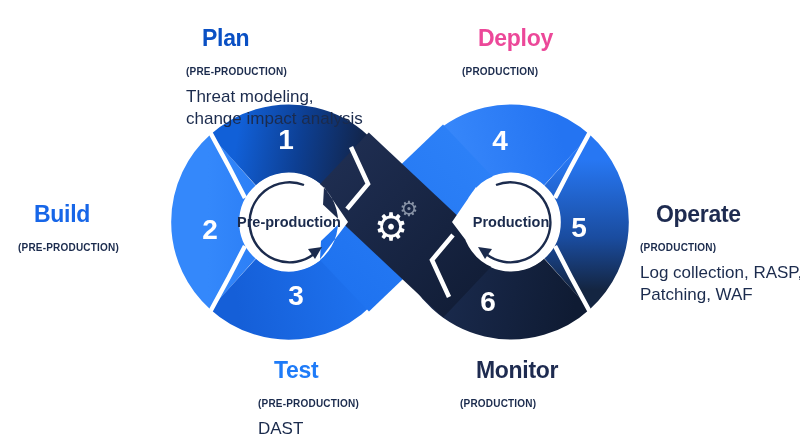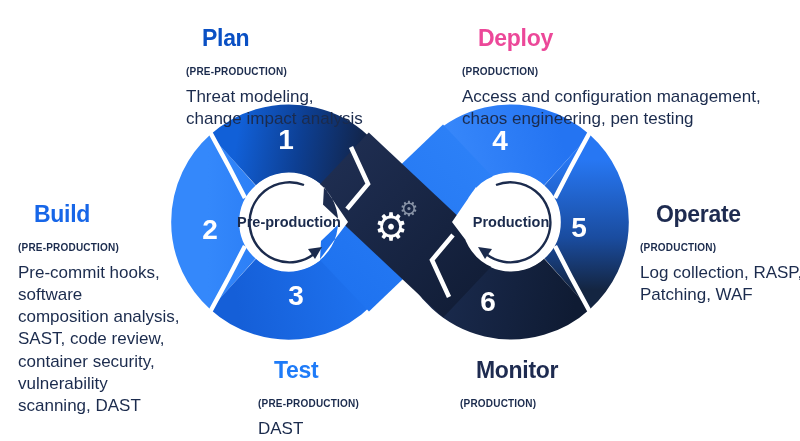--- a/index.html
+++ b/index.html
@@ -120,34 +120,25 @@
   <div class="phase phase-plan">
     <h3>Plan</h3>
     <div class="stage">(PRE-PRODUCTION)</div>
     <div class="desc">Threat modeling,
 change impact analysis</div>
   </div>
 
   <div class="phase phase-deploy">
     <h3>Deploy</h3>
     <div class="stage">(PRODUCTION)</div>
-    <div class="desc">Access and configuration management,
-chaos engineering, pen testing</div>
   </div>
 
   <div class="phase phase-build">
     <h3>Build</h3>
     <div class="stage">(PRE-PRODUCTION)</div>
-    <div class="desc">Pre-commit hooks,
-software
-composition analysis,
-SAST, code review,
-container security,
-vulnerability
-scanning, DAST</div>
   </div>
 
   <div class="phase phase-operate">
     <h3>Operate</h3>
     <div class="stage">(PRODUCTION)</div>
     <div class="desc">Log collection, RASP,
 Patching, WAF</div>
   </div>
 
   <div class="phase phase-test">

